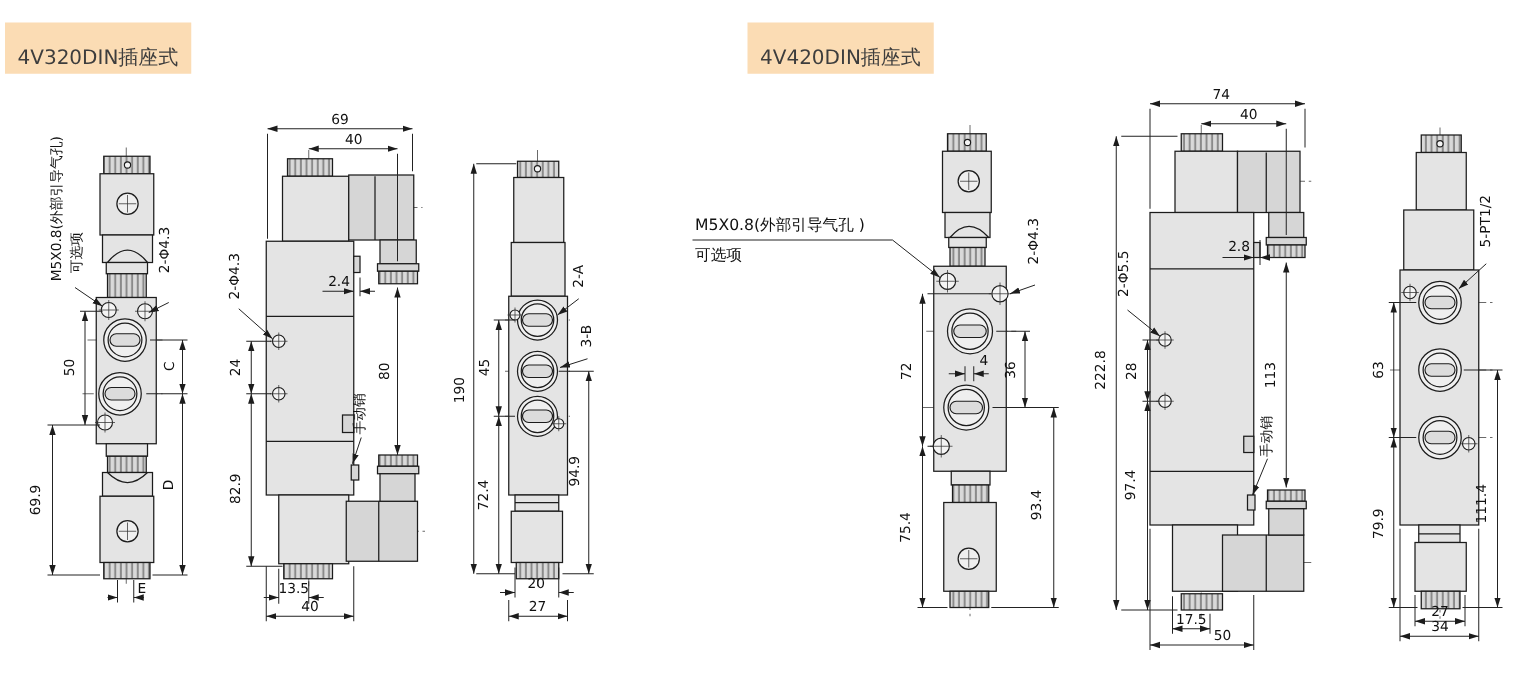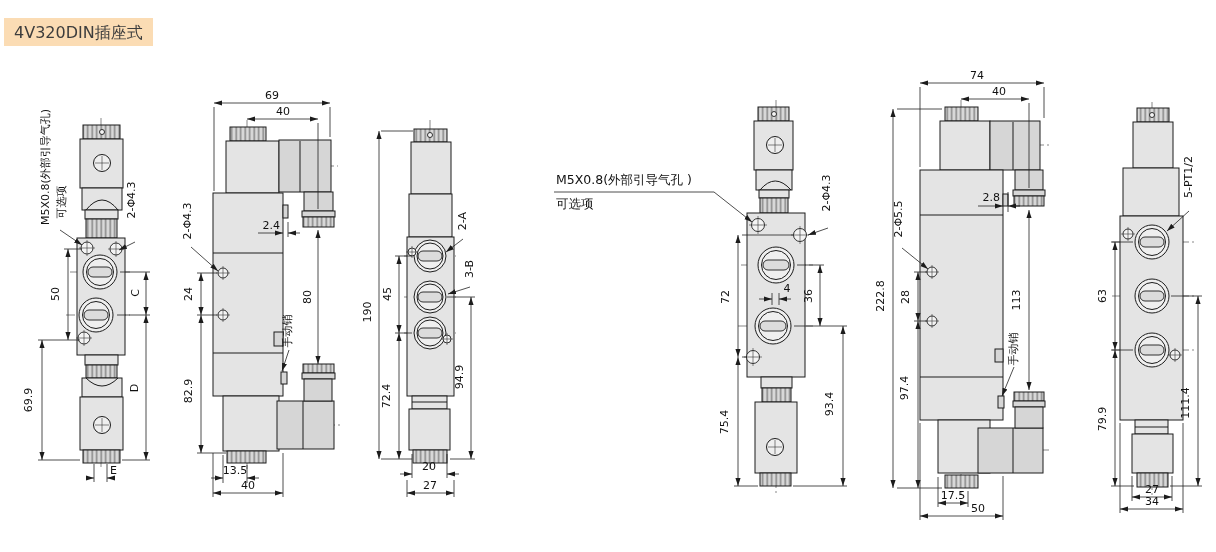--- a/index.html
+++ b/index.html
@@ -1,19 +1,19 @@
 <!DOCTYPE html>
 <html><head>
 <meta charset="utf-8">
 <style>
   html,body{margin:0;padding:0;background:#fff;}
   #stage{position:relative;width:1216px;height:552px;background:#ffffff;overflow:hidden;
          font-family:"DejaVu Sans",sans-serif;}
   .title{position:absolute;background:#fbdcb4;color:#3d3d3d;font-size:16px;line-height:1.2;
-         padding:5px 10px 4px;white-space:nowrap;}
+         padding:18px 10px 4px;white-space:nowrap;}
   svg{position:absolute;overflow:visible;}
   .body{fill:#e4e4e4;stroke:#1c1c1c;stroke-width:1;}
   .part{fill:#d6d6d6;stroke:#1c1c1c;stroke-width:1;}
   .ribs{fill:url(#ribs);stroke:#1c1c1c;stroke-width:1;}
   .ln{fill:none;stroke:#1c1c1c;stroke-width:1;}
   .hole{fill:#f4f4f4;stroke:#1c1c1c;stroke-width:0.9;}
   .pc{fill:#efefef;stroke:#1c1c1c;stroke-width:1;}
   .pc2{fill:#dcdcdc;stroke:#1c1c1c;stroke-width:0.9;}
   .dim{fill:none;stroke:#222;stroke-width:0.8;}
   .cl{fill:none;stroke:#555;stroke-width:0.7;stroke-dasharray:9 3 2 3;}
@@ -32,20 +32,21 @@
         <rect width="4.5" height="8" fill="#d9d9d9"></rect>
         <rect x="1.4" width="1.6" height="8" fill="#8a8a8a"></rect>
       </pattern>
       <marker id="arw" viewBox="0 0 10 10" refX="10" refY="5" markerWidth="10" markerHeight="10" orient="auto-start-reverse">
         <path d="M0,1.8 L10,5 L0,8.2 Z" fill="#1c1c1c"></path>
       </marker>
     </defs>
   </svg>
 
   <div class="title" style="left:4px;top:18px">4V320DIN插座式</div>
+  <div class="title" style="left:598px;top:18px">4V420DIN插座式</div>
 
   <svg style="left:0;top:90px" width="185" height="400" viewBox="0 90 185 400">
     <g>
       <path class="cl" d="M101,118 V470"></path>
       <path class="cl" d="M70,272 H132"></path>
         <path class="cl" d="M66,315 H130"></path>
     </g>
     <g>
       <rect class="ribs" x="83" y="125" width="37" height="14"></rect>
       <circle class="hole" cx="102" cy="132" r="2.5"></circle>

